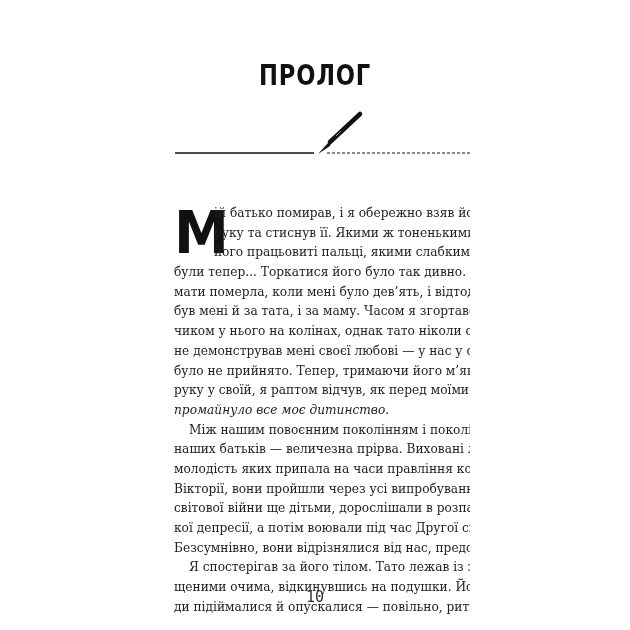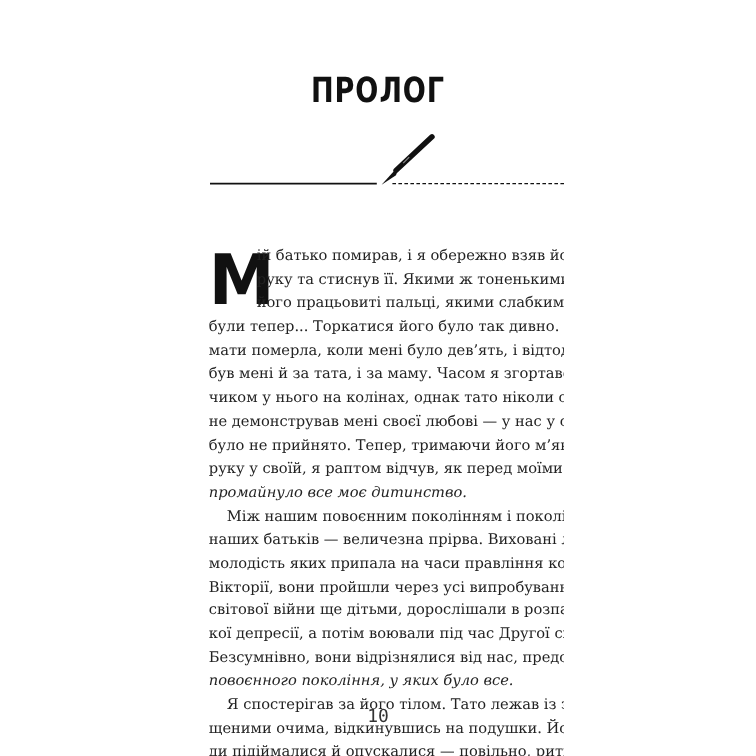--- a/index.html
+++ b/index.html
@@ -59,21 +59,20 @@
     <span class="line">руку у своїй, я раптом відчув, як перед моїми очима</span>
     <span class="line last">промайнуло все моє дитинство.</span>
 
     <span class="line indent">Між нашим повоєнним поколінням і поколінням</span>
     <span class="line">наших батьків — величезна прірва. Виховані людьми,</span>
     <span class="line">молодість яких припала на часи правління королеви</span>
     <span class="line">Вікторії, вони пройшли через усі випробування Першої</span>
     <span class="line">світової війни ще дітьми, дорослішали в розпал Вели-</span>
     <span class="line">кої депресії, а потім воювали під час Другої світової.</span>
     <span class="line">Безсумнівно, вони відрізнялися від нас, представників</span>
-    <span class="line last">повоєнного покоління, у яких було все.</span>
 
     <span class="line indent">Я спостерігав за його тілом. Тато лежав із заплю-</span>
     <span class="line">щеними очима, відкинувшись на подушки. Його гру-</span>
     <span class="line">ди підіймалися й опускалися — повільно, ритмічно...</span>
 
   </div>
 
   <div class="page-number">10</div>
 </div>
 

